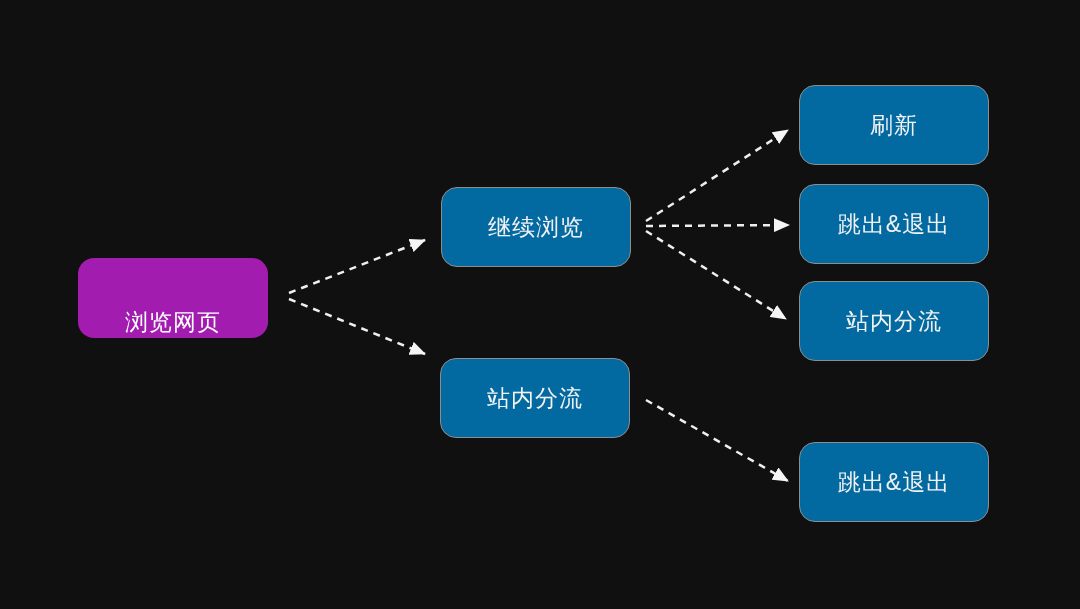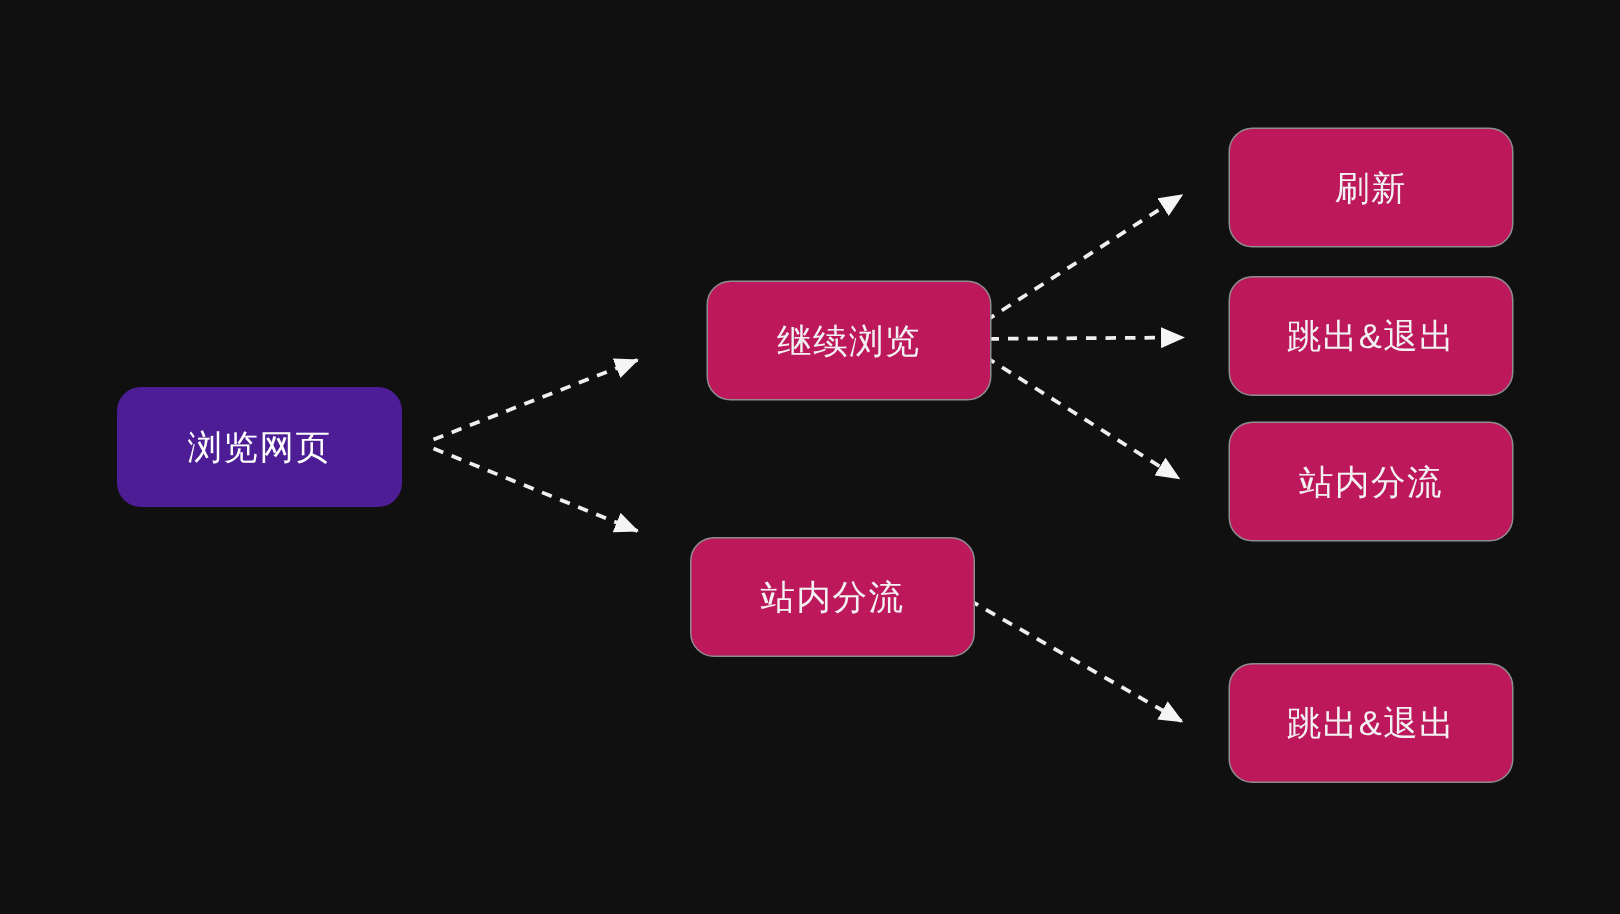--- a/index.html
+++ b/index.html
@@ -26,30 +26,30 @@
     align-items: center;
     justify-content: center;
     border-radius: 16px;
     color: #f2f2f2;
     font-size: 23px;
     letter-spacing: 1px;
     white-space: nowrap;
   }
   .node.outline {
     border: 1.5px solid #8d8d8d;
-    background: #be185d;
-    margin-left: 20px;
+    background: #0369a1;
   }
   .node.primary {
-    background: #4c1d95;
+    background: #a21caf;
     border: none;
     color: #ffffff;
+    align-items: flex-end;
   }
   .n-browse   { left: 78px;  top: 258px; }
-  .n-continue { left: 451px; top: 187px; align-items: center; }
+  .n-continue { left: 441px; top: 187px; align-items: center; }
   .n-leave    { left: 440px; top: 358px; }
   .n-refresh  { left: 799px; top: 85px;  }
   .n-bounce1  { left: 799px; top: 184px; }
   .n-split    { left: 799px; top: 281px; }
   .n-bounce2  { left: 799px; top: 442px; }
   .edge {
     stroke: #efefef;
     stroke-width: 2.5;
     stroke-dasharray: 7 6;
     fill: none;

